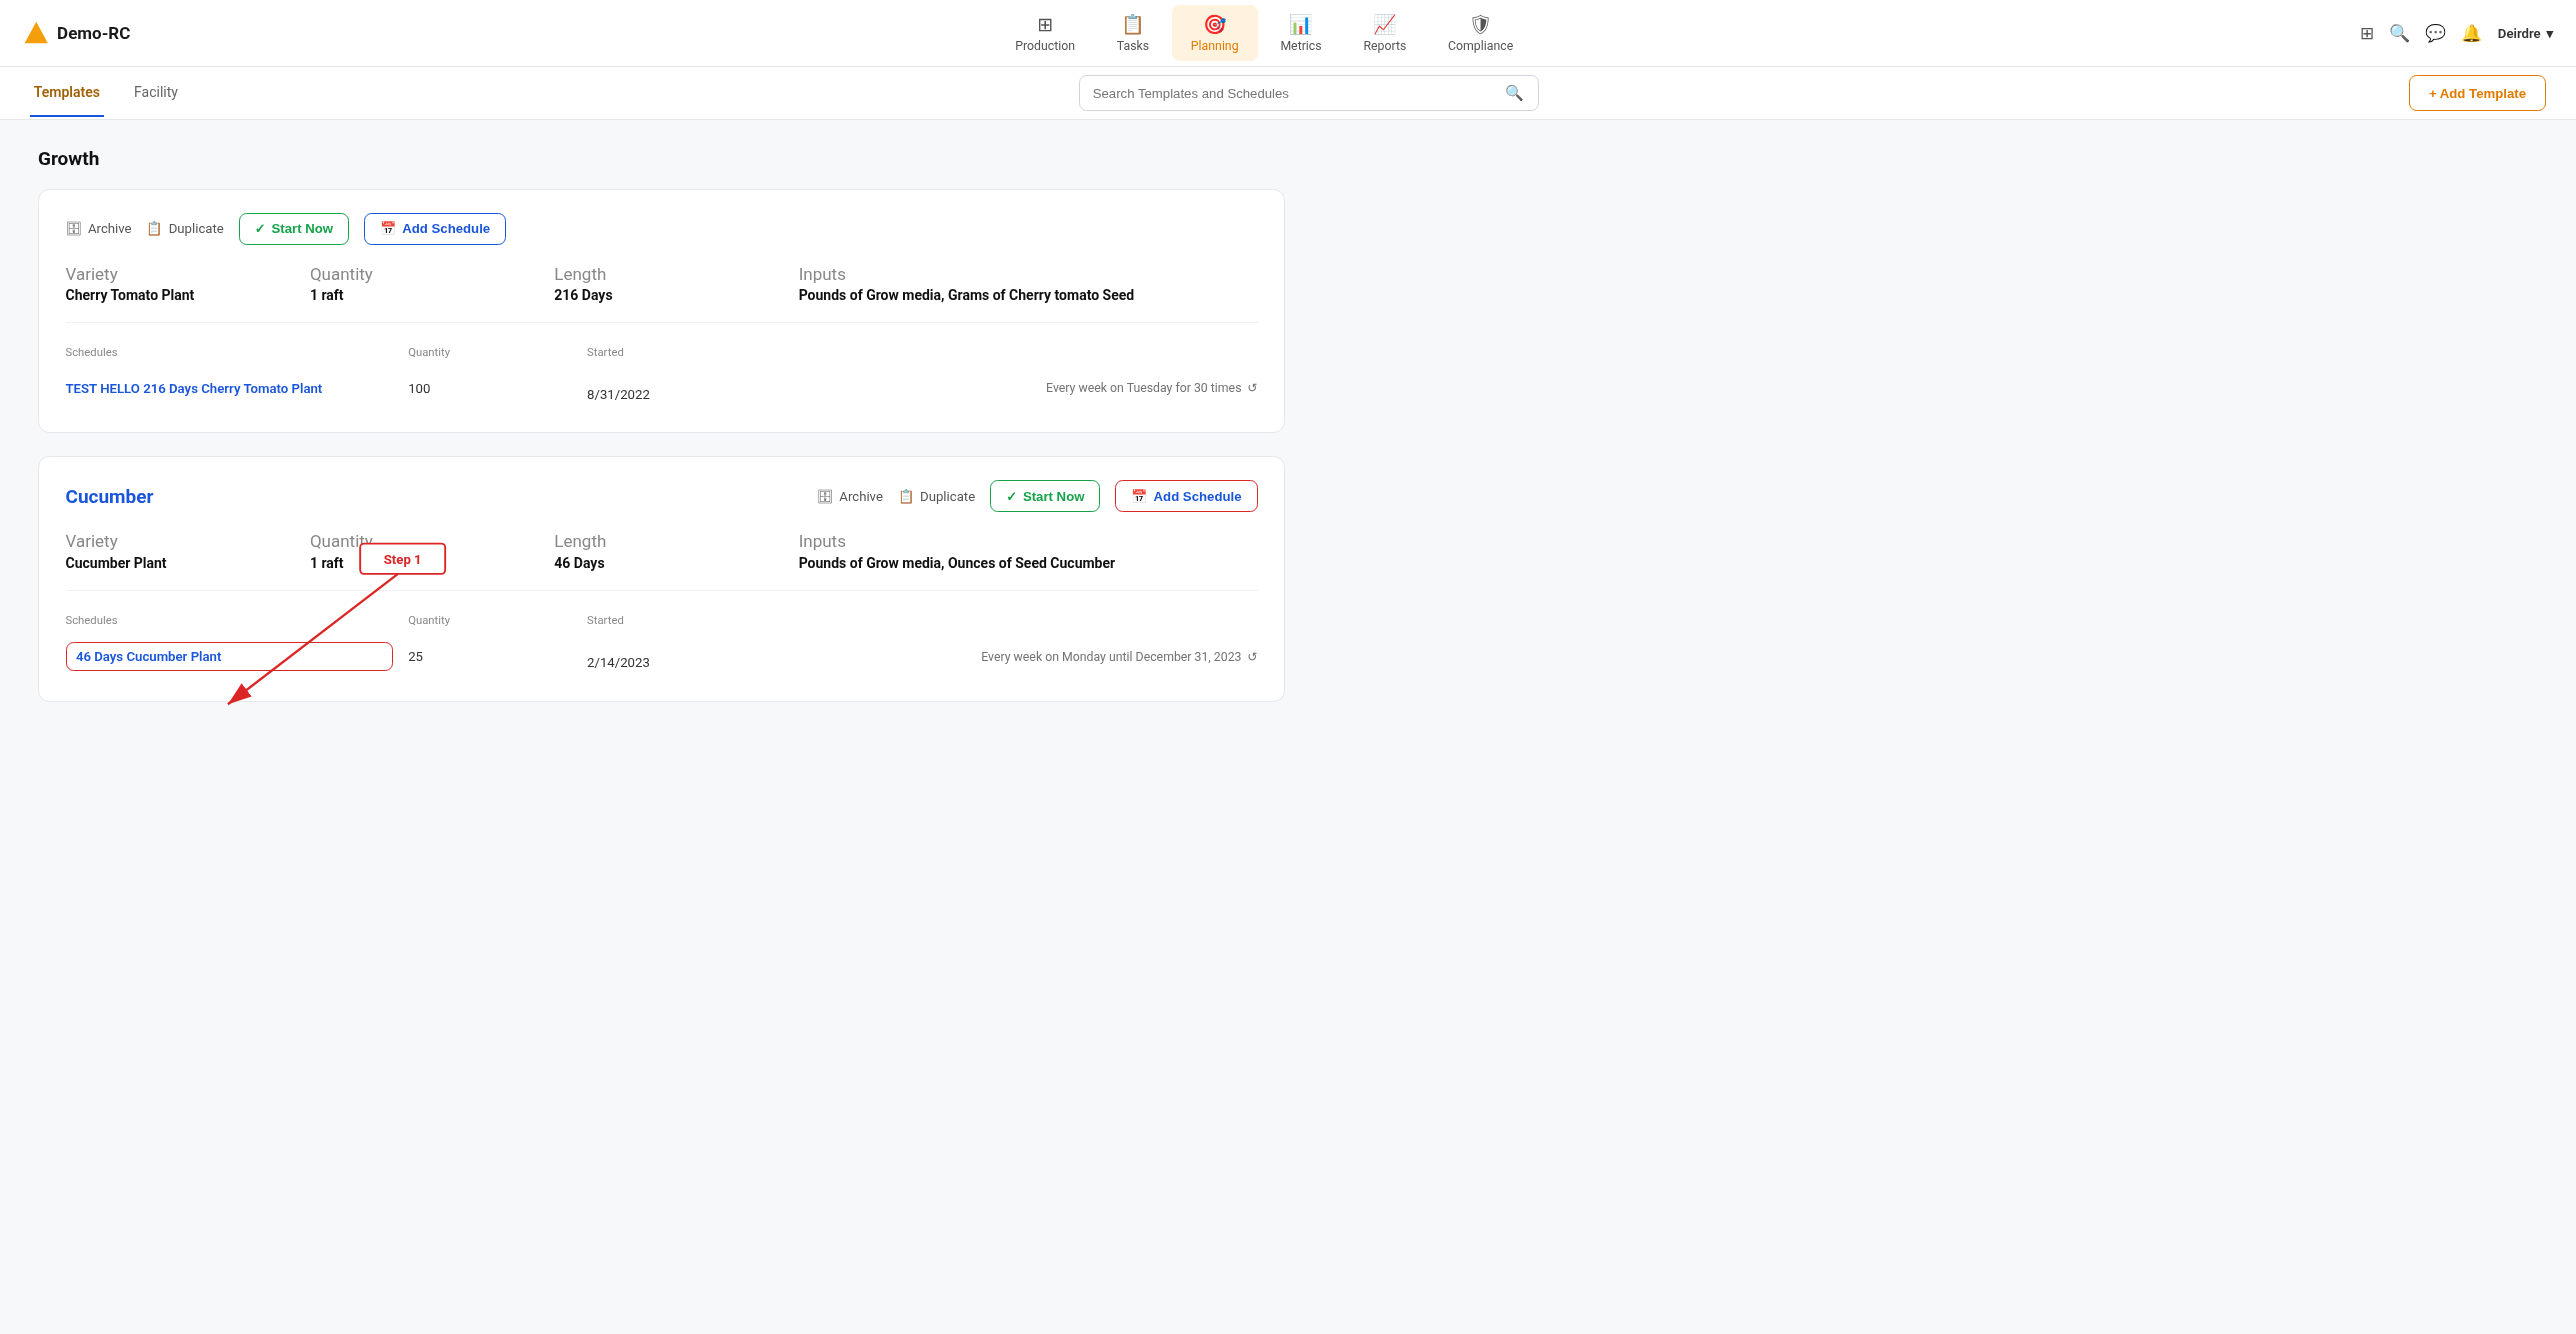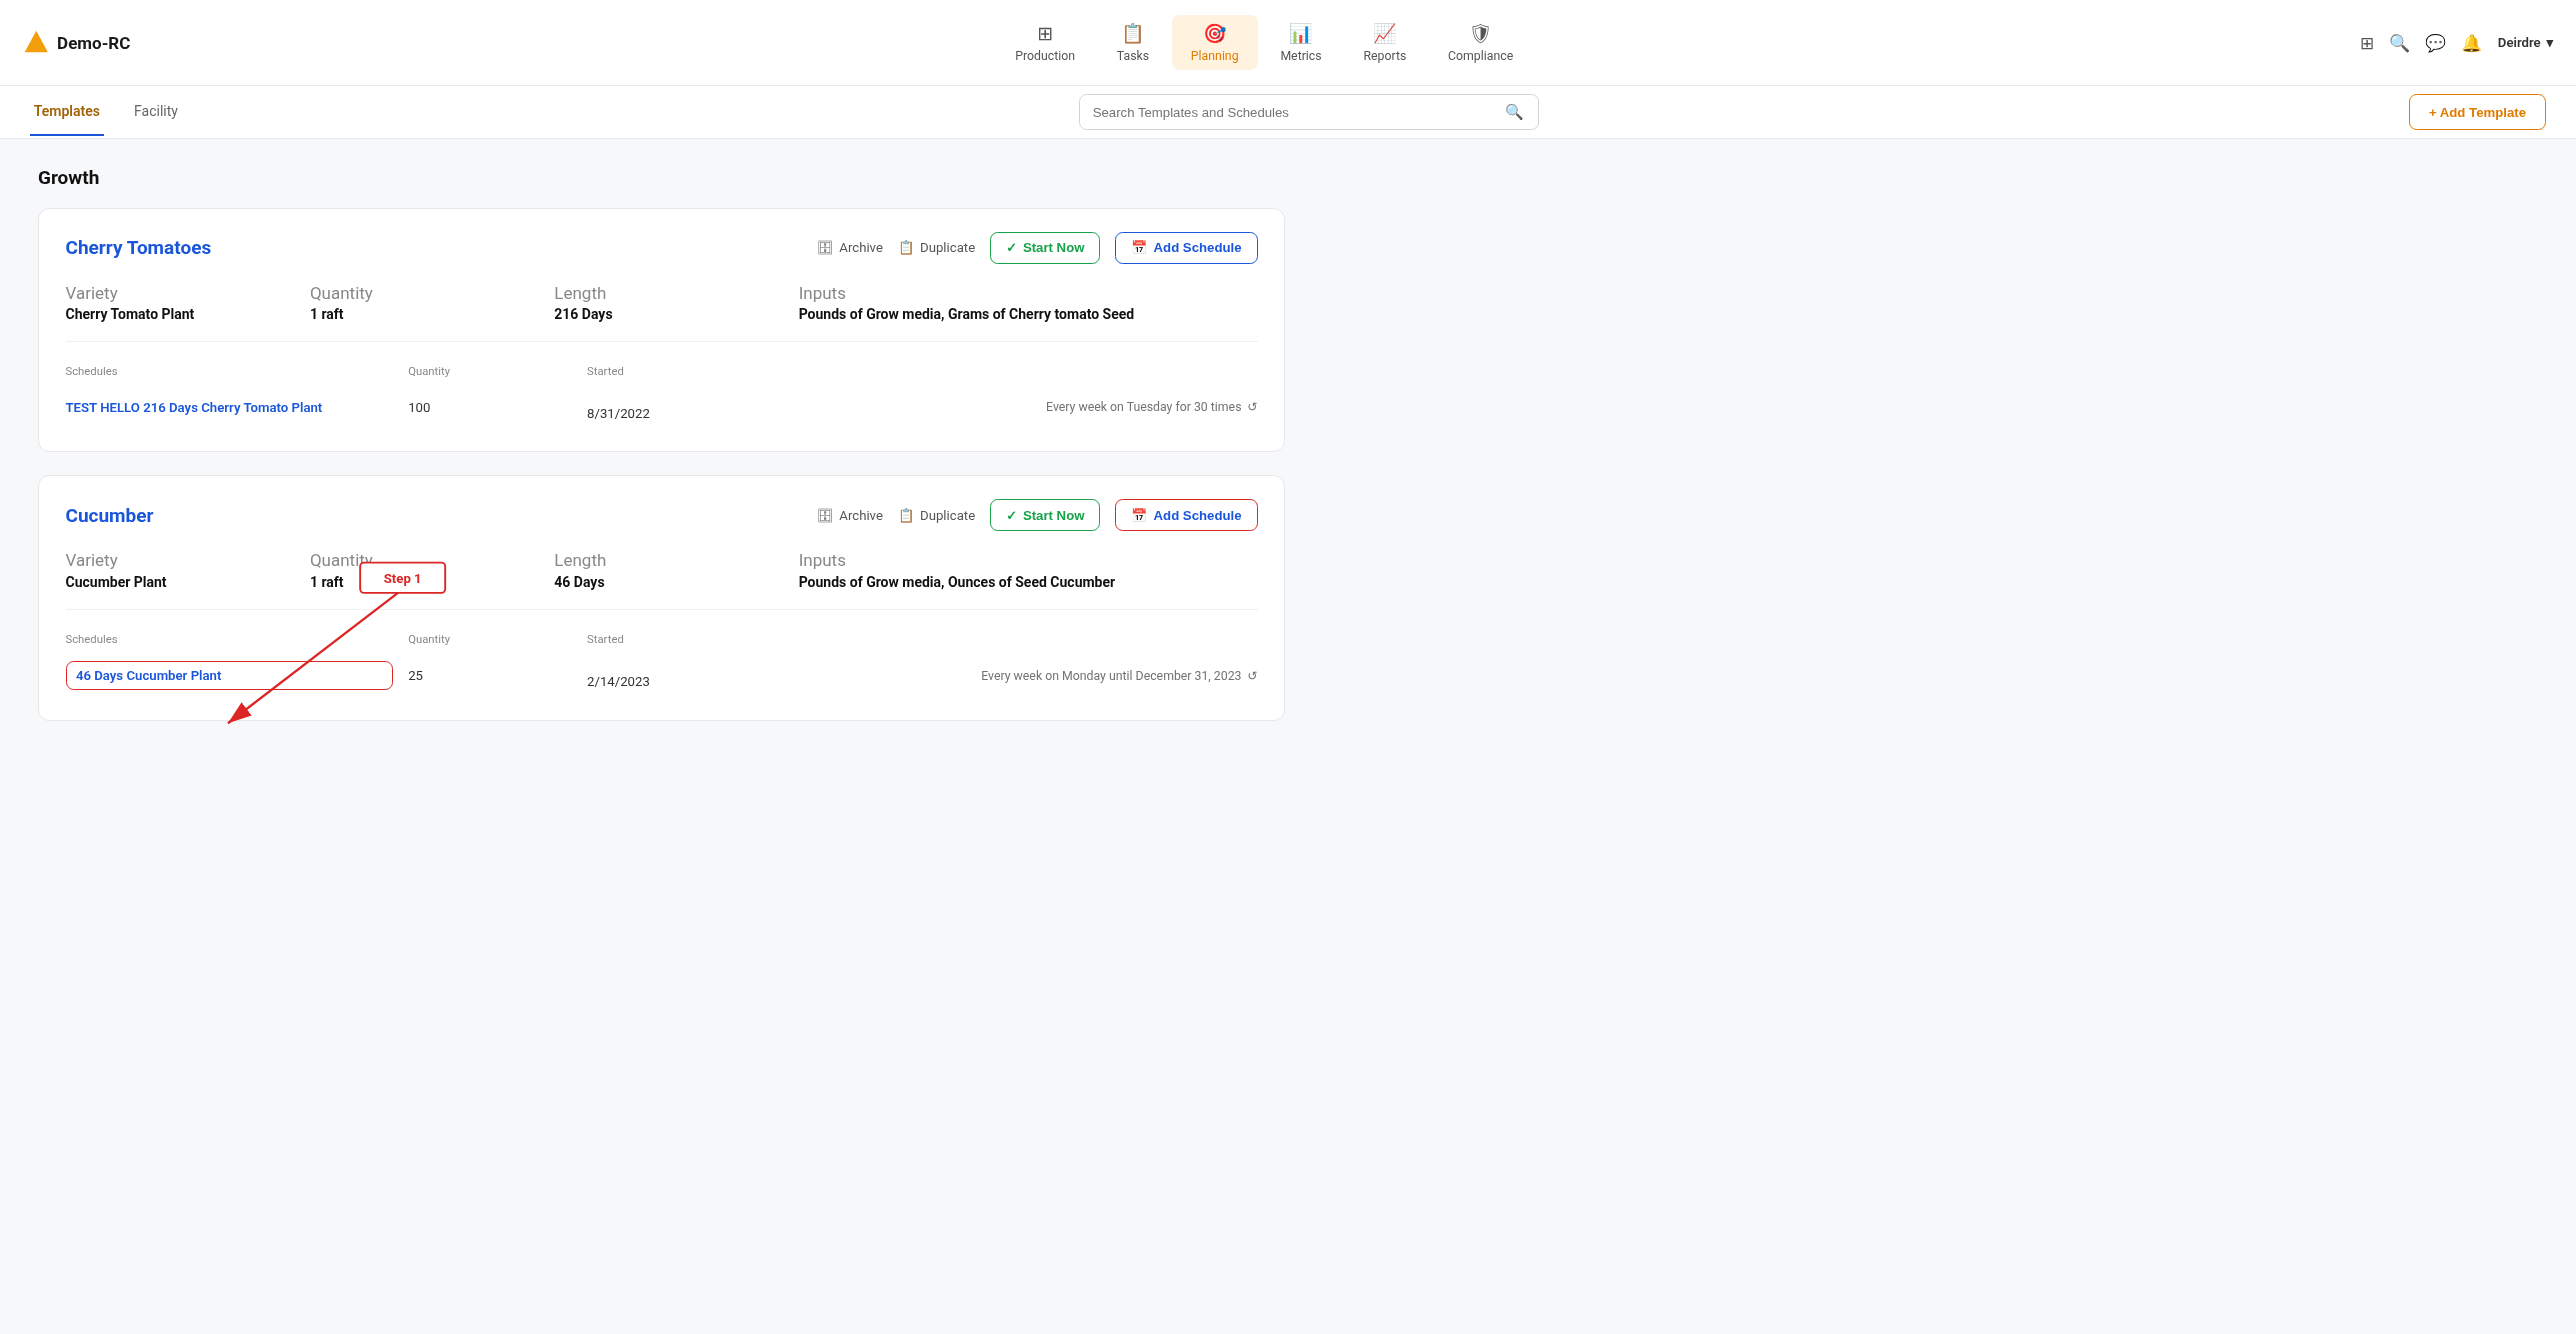--- a/index.html
+++ b/index.html
@@ -1,21 +1,21 @@
 <!DOCTYPE html>
 <html style="font-size:15px"><head>
   <meta charset="utf-8">
   <style>
     * { box-sizing: border-box; margin: 0; padding: 0; }
     body { font-family: -apple-system, BlinkMacSystemFont, 'Segoe UI', Roboto, sans-serif; background: #f7f8fa; color: #333; }
 
     
     .top-nav {
       display: flex; align-items: center; background: #fff;
-      border-bottom: 0.9px solid #e5e7eb; padding: 5px 23px; height: 86px;
+      border-bottom: 0.9px solid #e5e7eb; padding: 5px 23px; height: 67px;
     }
     .logo-area { display: flex; align-items: center; gap: 7.6px; margin-right: 38px; }
     .logo-triangle { width: 26.5px; height: 26.5px; }
     .app-name { font-size: 17px; font-weight: 700; color: #1a1a1a; }
     .nav-items { display: flex; align-items: center; gap: 3.8px; flex: 1; justify-content: center; }
     .nav-item {
       display: flex; flex-direction: column; align-items: center;
       padding: 7.6px 19px; cursor: pointer; border-radius: 7.6px;
       gap: 3.8px; font-size: 13.2px; color: #555; text-decoration: none;
     }
@@ -181,21 +181,20 @@
   <button class="add-template-btn">
     <span>+ Add Template</span>
   </button>
 </div>
 
 <div class="main-content">
   <div class="section-title">Growth</div>
 
   <div class="template-card">
     <div class="card-header">
-      <span class="card-title">Cherry Tomatoes</span>
       <div class="card-actions">
         <span class="action-link">
           <span>🗄</span>
           <span>Archive</span>
         </span>
         <span class="action-link">
           <span>📋</span>
           <span>Duplicate</span>
         </span>
         <button class="btn-start-now">

